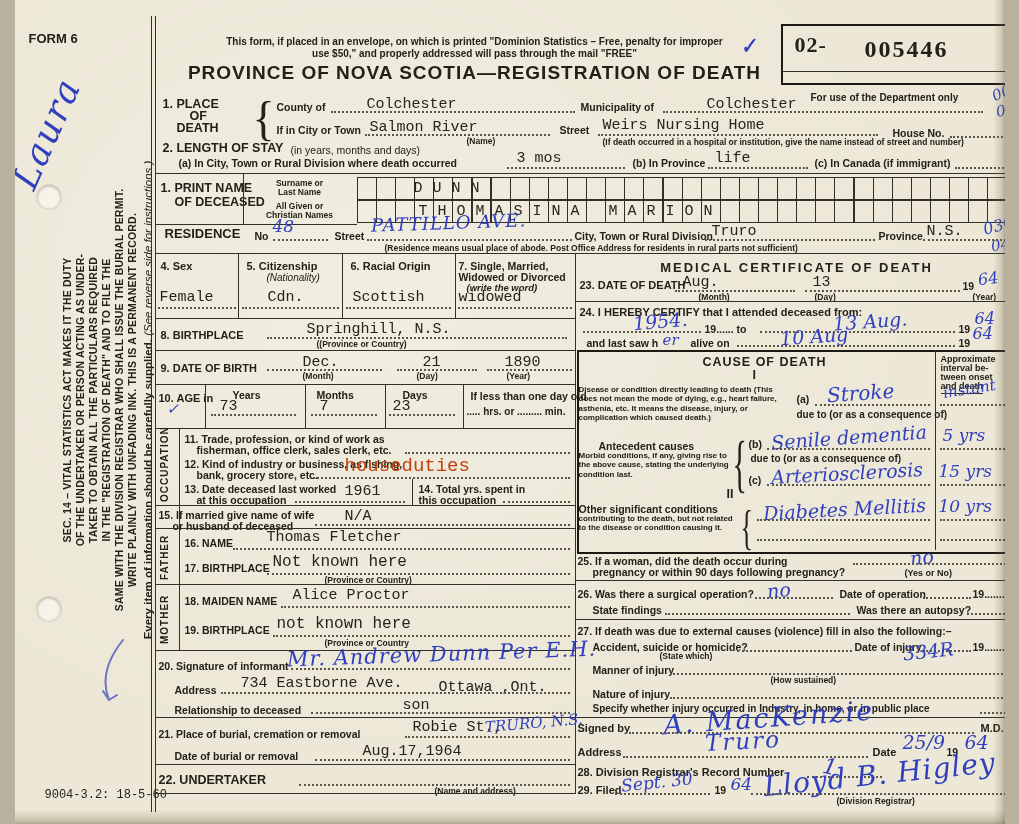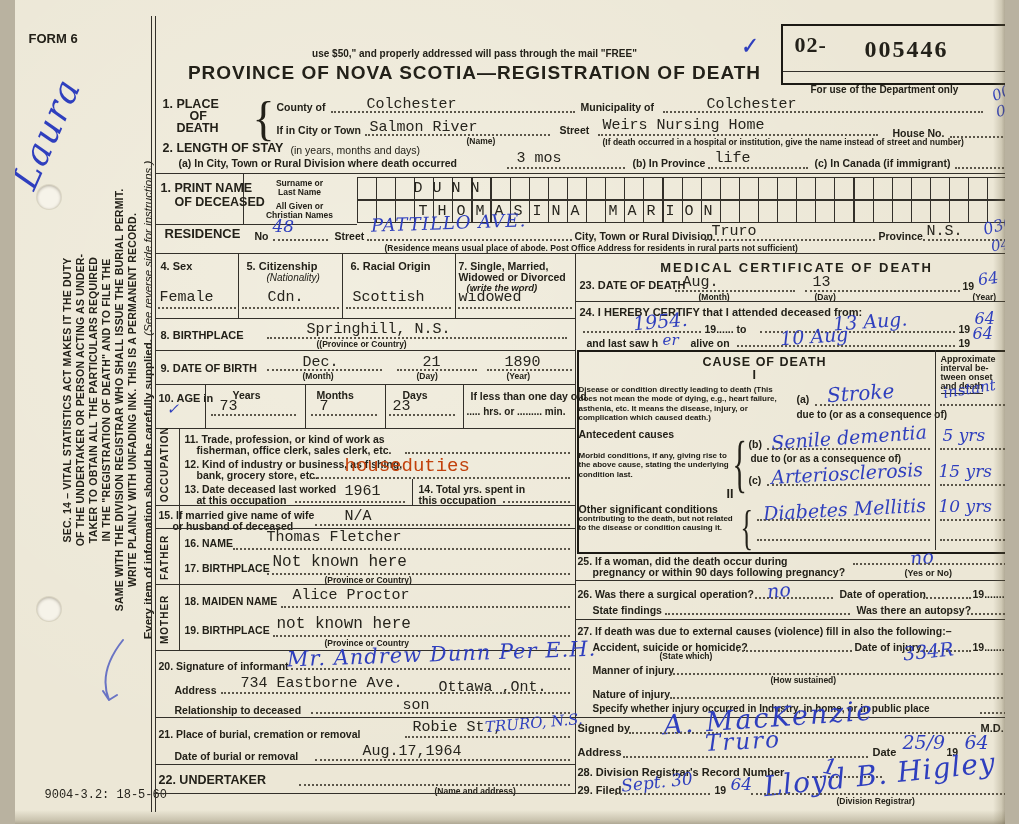--- a/index.html
+++ b/index.html
@@ -55,30 +55,31 @@
 
   <svg class="a" style="left:82px;top:638px;" width="34" height="74" viewBox="0 0 34 74">
     <path d="M26,2 C10,22 4,42 12,62 M12,62 l-6,-9 M12,62 l8,-5" fill="none" stroke="#6a74c4" stroke-width="2" stroke-linecap="round"></path>
   </svg>
   <div class="a typed" style="left:30px;top:788px;font-size:12px;">9004-3.2: 18-5-60</div>
 
   <div class="a rule" style="left:136px;top:16px;width:1.5px;height:796px;"></div>
   <div class="a rule" style="left:140px;top:16px;width:1.5px;height:796px;"></div>
   <div class="a rule" style="left:1007px;top:173px;width:1.2px;height:622px;"></div>
 
+  <div class="a rg center" style="left:200px;top:36px;width:520px;font-size:10px;line-height:12px;">This form, if placed in an envelope, on which is printed "Dominion Statistics – Free, penalty for improper</div>
   <div class="a rg center" style="left:200px;top:48px;width:520px;font-size:10px;line-height:12px;">use $50," and properly addressed will pass through the mail "FREE"</div>
   <div class="a" style="left:170px;top:62px;width:580px;text-align:center;font-weight:bold;font-size:19px;letter-spacing:1px;white-space:nowrap;">PROVINCE OF NOVA SCOTIA—REGISTRATION OF DEATH</div>
   <div class="a hw" style="left:725px;top:34px;font-size:20px;font-weight:bold;transform:rotate(-10deg);">✓</div>
 
   <div class="a" style="left:766px;top:24px;width:236px;height:57px;border:2.5px solid #1c1a14;">
     <div class="a rule" style="left:0;top:45px;width:231px;height:1px;"></div>
     <div class="a" style="left:12px;top:6px;font-family:'Liberation Serif',serif;font-weight:bold;font-size:22px;letter-spacing:1px;">02-</div>
     <div class="a" style="left:82px;top:10px;font-family:'Liberation Serif',serif;font-weight:bold;font-size:24px;letter-spacing:2px;">005446</div>
   </div>
-  <div class="a rg" style="left:796px;top:84px;font-size:10px;">For use of the Department only</div>
+  <div class="a rg" style="left:796px;top:92px;font-size:10px;">For use of the Department only</div>
   <div class="a hw" style="left:977px;top:84px;font-size:15px;transform:rotate(-22deg);">00</div>
   <div class="a hw" style="left:981px;top:101px;font-size:15px;transform:rotate(-12deg);">04</div>
 
   <div class="a lbl2" style="left:148px;top:98px;">1. PLACE</div>
   <div class="a lbl2" style="left:175px;top:110px;">OF</div>
   <div class="a lbl2" style="left:162px;top:122px;">DEATH</div>
   <div class="a brace" style="left:238px;top:92px;font-size:46px;transform:scaleY(1.05);">{</div>
   <div class="a rg" style="left:262px;top:101px;">County of</div>
   <div class="a typed" style="left:352px;top:96px;">Colchester</div>
   <div class="a dot" style="left:316px;top:111px;width:244px;"></div>
@@ -307,21 +308,21 @@
   <div class="a sml" style="left:926px;top:382px;font-size:9px;border-bottom:1px solid #33302a;padding-bottom:1px;">and death</div>
   <div class="a lbl2" style="left:738px;top:369px;">I</div>
   <div class="a" style="left:564px;top:385px;width:212px;font-weight:bold;font-size:8px;line-height:9.3px;">Disease or condition directly leading to death (This does not mean the mode of dying, e.g., heart failure, asthenia, etc. It means the disease, injury, or complication which caused death.)</div>
   <div class="a rg" style="left:782px;top:393px;">(a)</div>
   <div class="a hw" style="left:812px;top:381px;font-size:20px;transform:rotate(-4deg);">Stroke</div>
   <div class="a dot" style="left:800px;top:404px;width:115px;"></div>
   <div class="a rg" style="left:782px;top:409px;font-size:10px;">due to (or as a consequence of)</div>
   <div class="a hw" style="left:928px;top:380px;font-size:15px;transform:rotate(-9deg);">instant</div>
   <div class="a dot" style="left:925px;top:404px;width:72px;"></div>
 
-  <div class="a rg" style="left:564px;top:428px;">Antecedent causes</div>
+  <div class="a rg" style="left:564px;top:440px;padding-left:20px;">Antecedent causes</div>
   <div class="a" style="left:564px;top:451px;width:152px;font-weight:bold;font-size:8px;line-height:9.3px;">Morbid conditions, if any, giving rise to the above cause, stating the underlying condition last.</div>
   <div class="a brace" style="left:718px;top:428px;font-size:30px;transform:scaleY(2.1);transform-origin:top;">{</div>
   <div class="a rg" style="left:734px;top:438px;">(b)</div>
   <div class="a hw" style="left:756px;top:426px;font-size:19px;transform:rotate(-4deg);">Senile dementia</div>
   <div class="a dot" style="left:752px;top:448px;width:163px;"></div>
   <div class="a hw" style="left:928px;top:425px;font-size:17px;">5 yrs</div>
   <div class="a dot" style="left:925px;top:448px;width:72px;"></div>
   <div class="a rg" style="left:736px;top:453px;font-size:10px;">due to (or as a consequence of)</div>
   <div class="a rg" style="left:734px;top:474px;">(c)</div>
   <div class="a hw" style="left:756px;top:462px;font-size:19px;transform:rotate(-3deg);">Arteriosclerosis</div>

